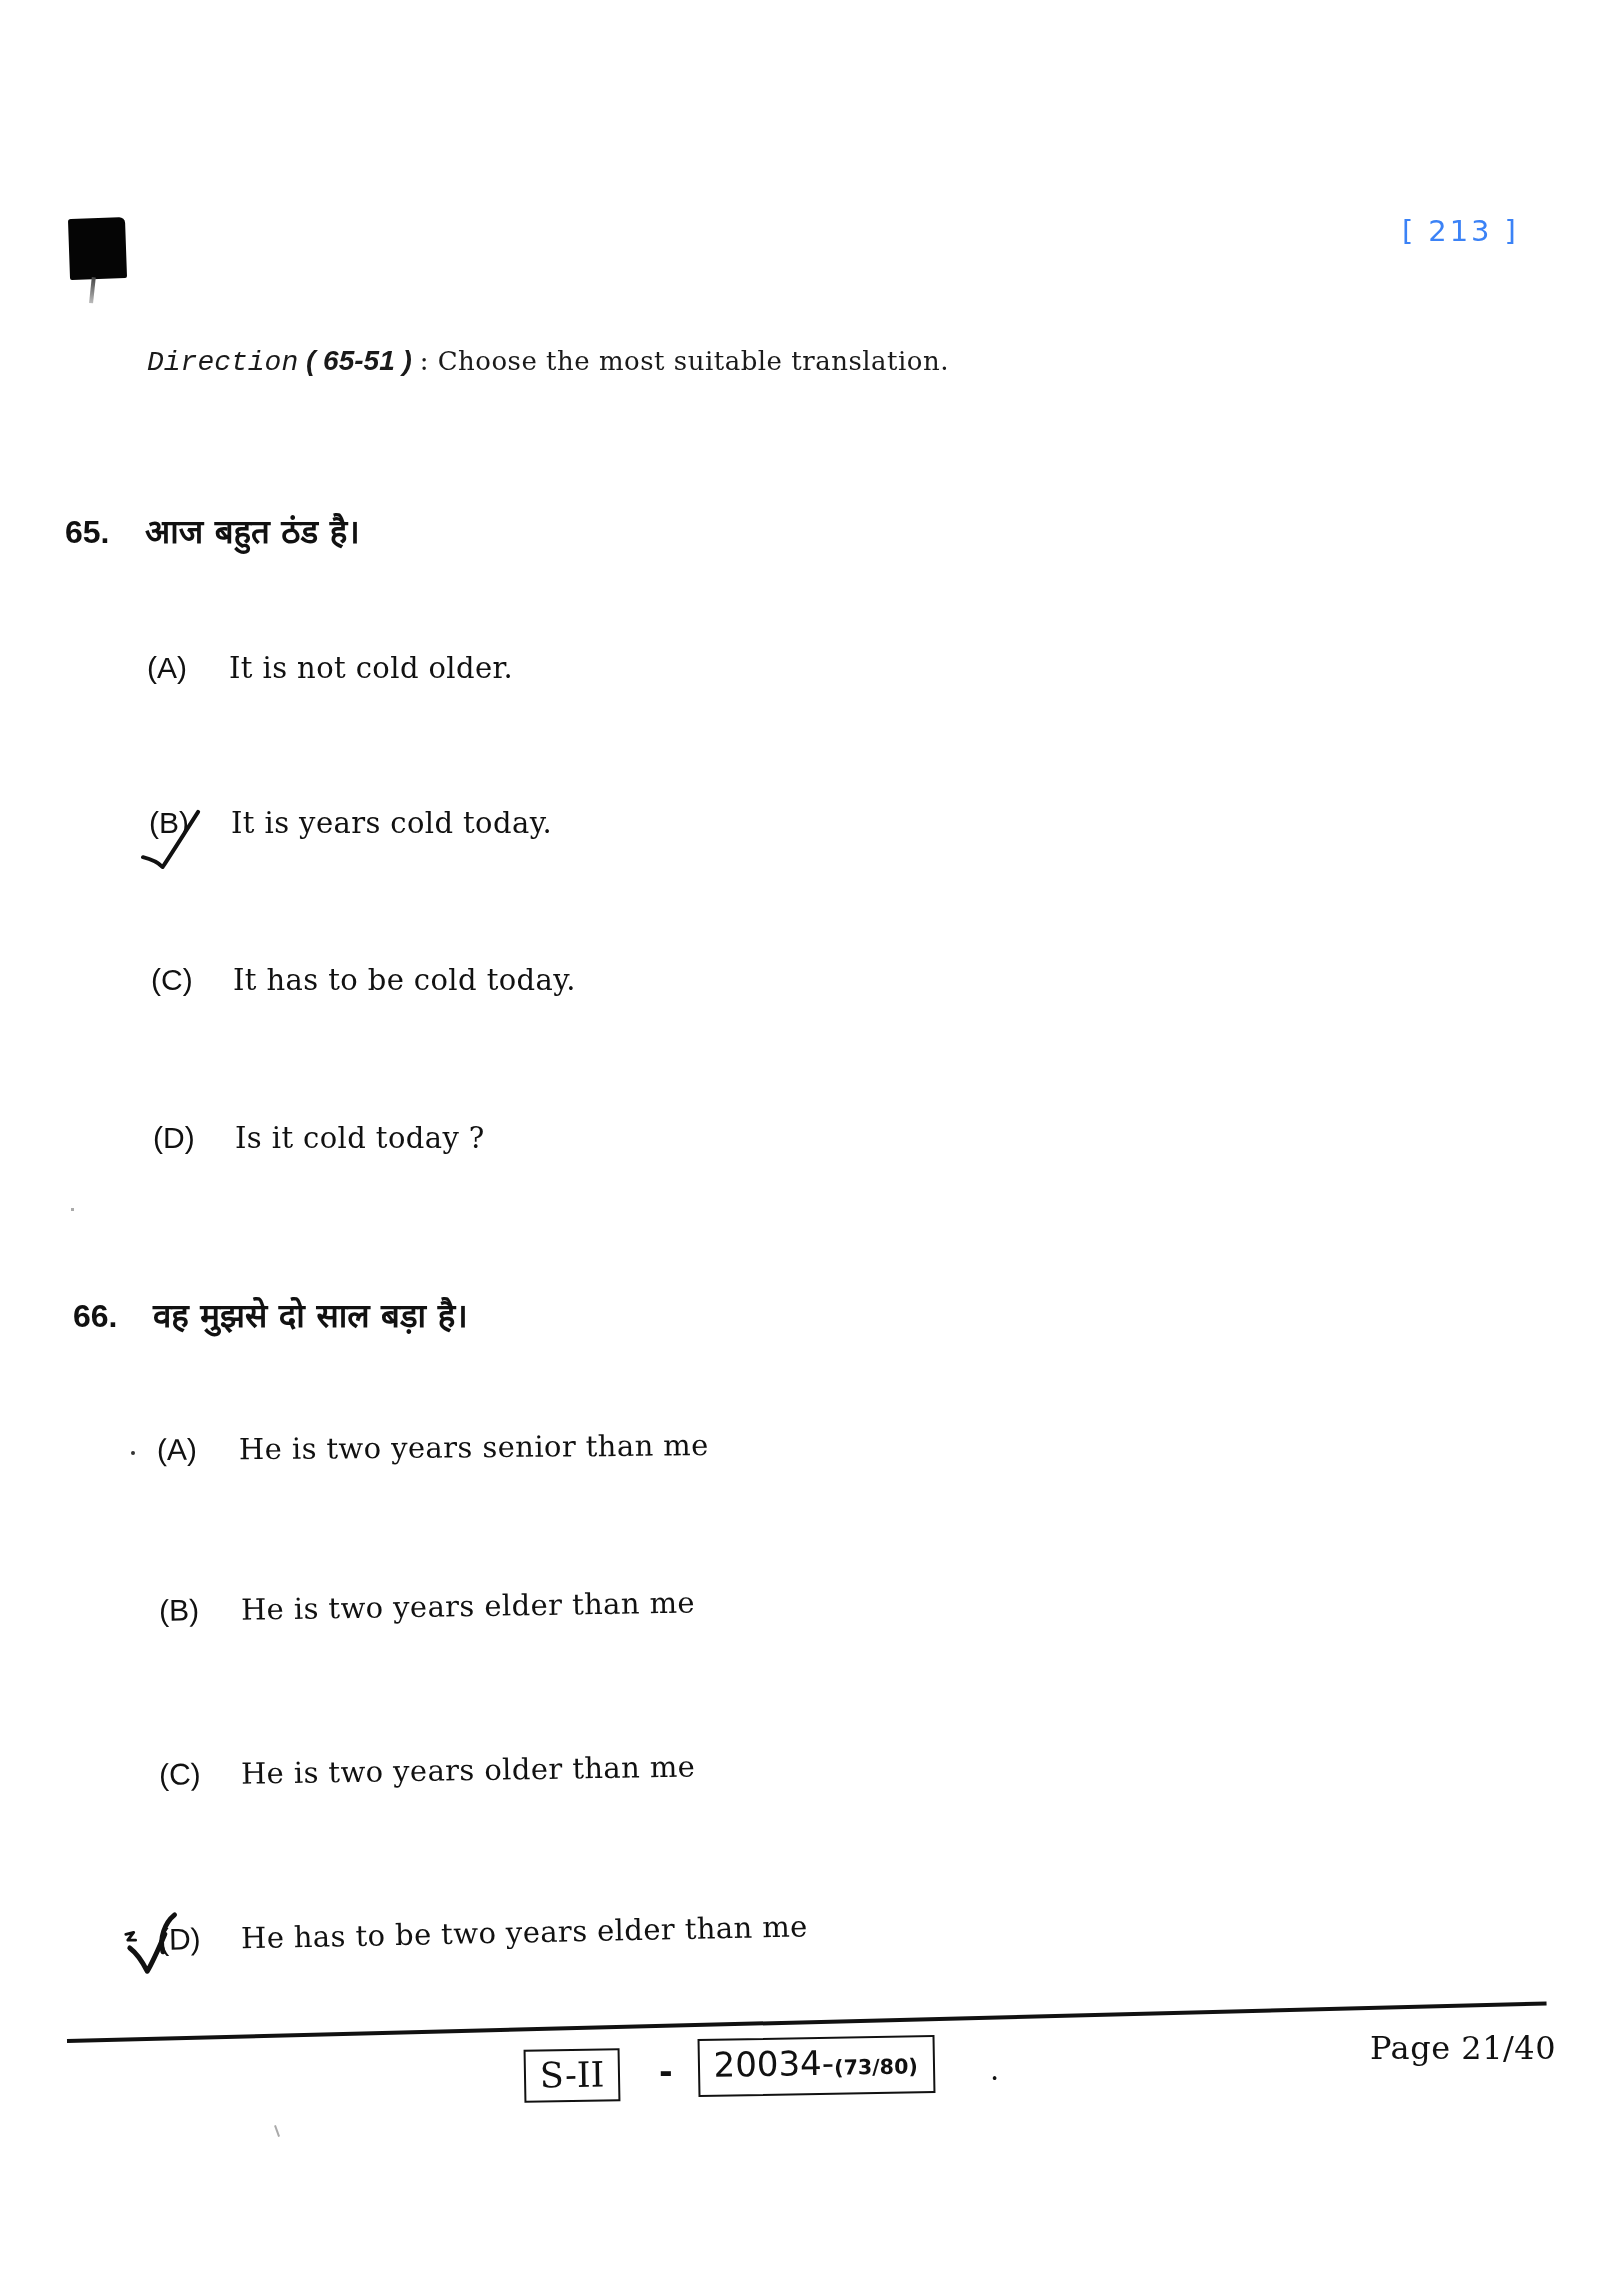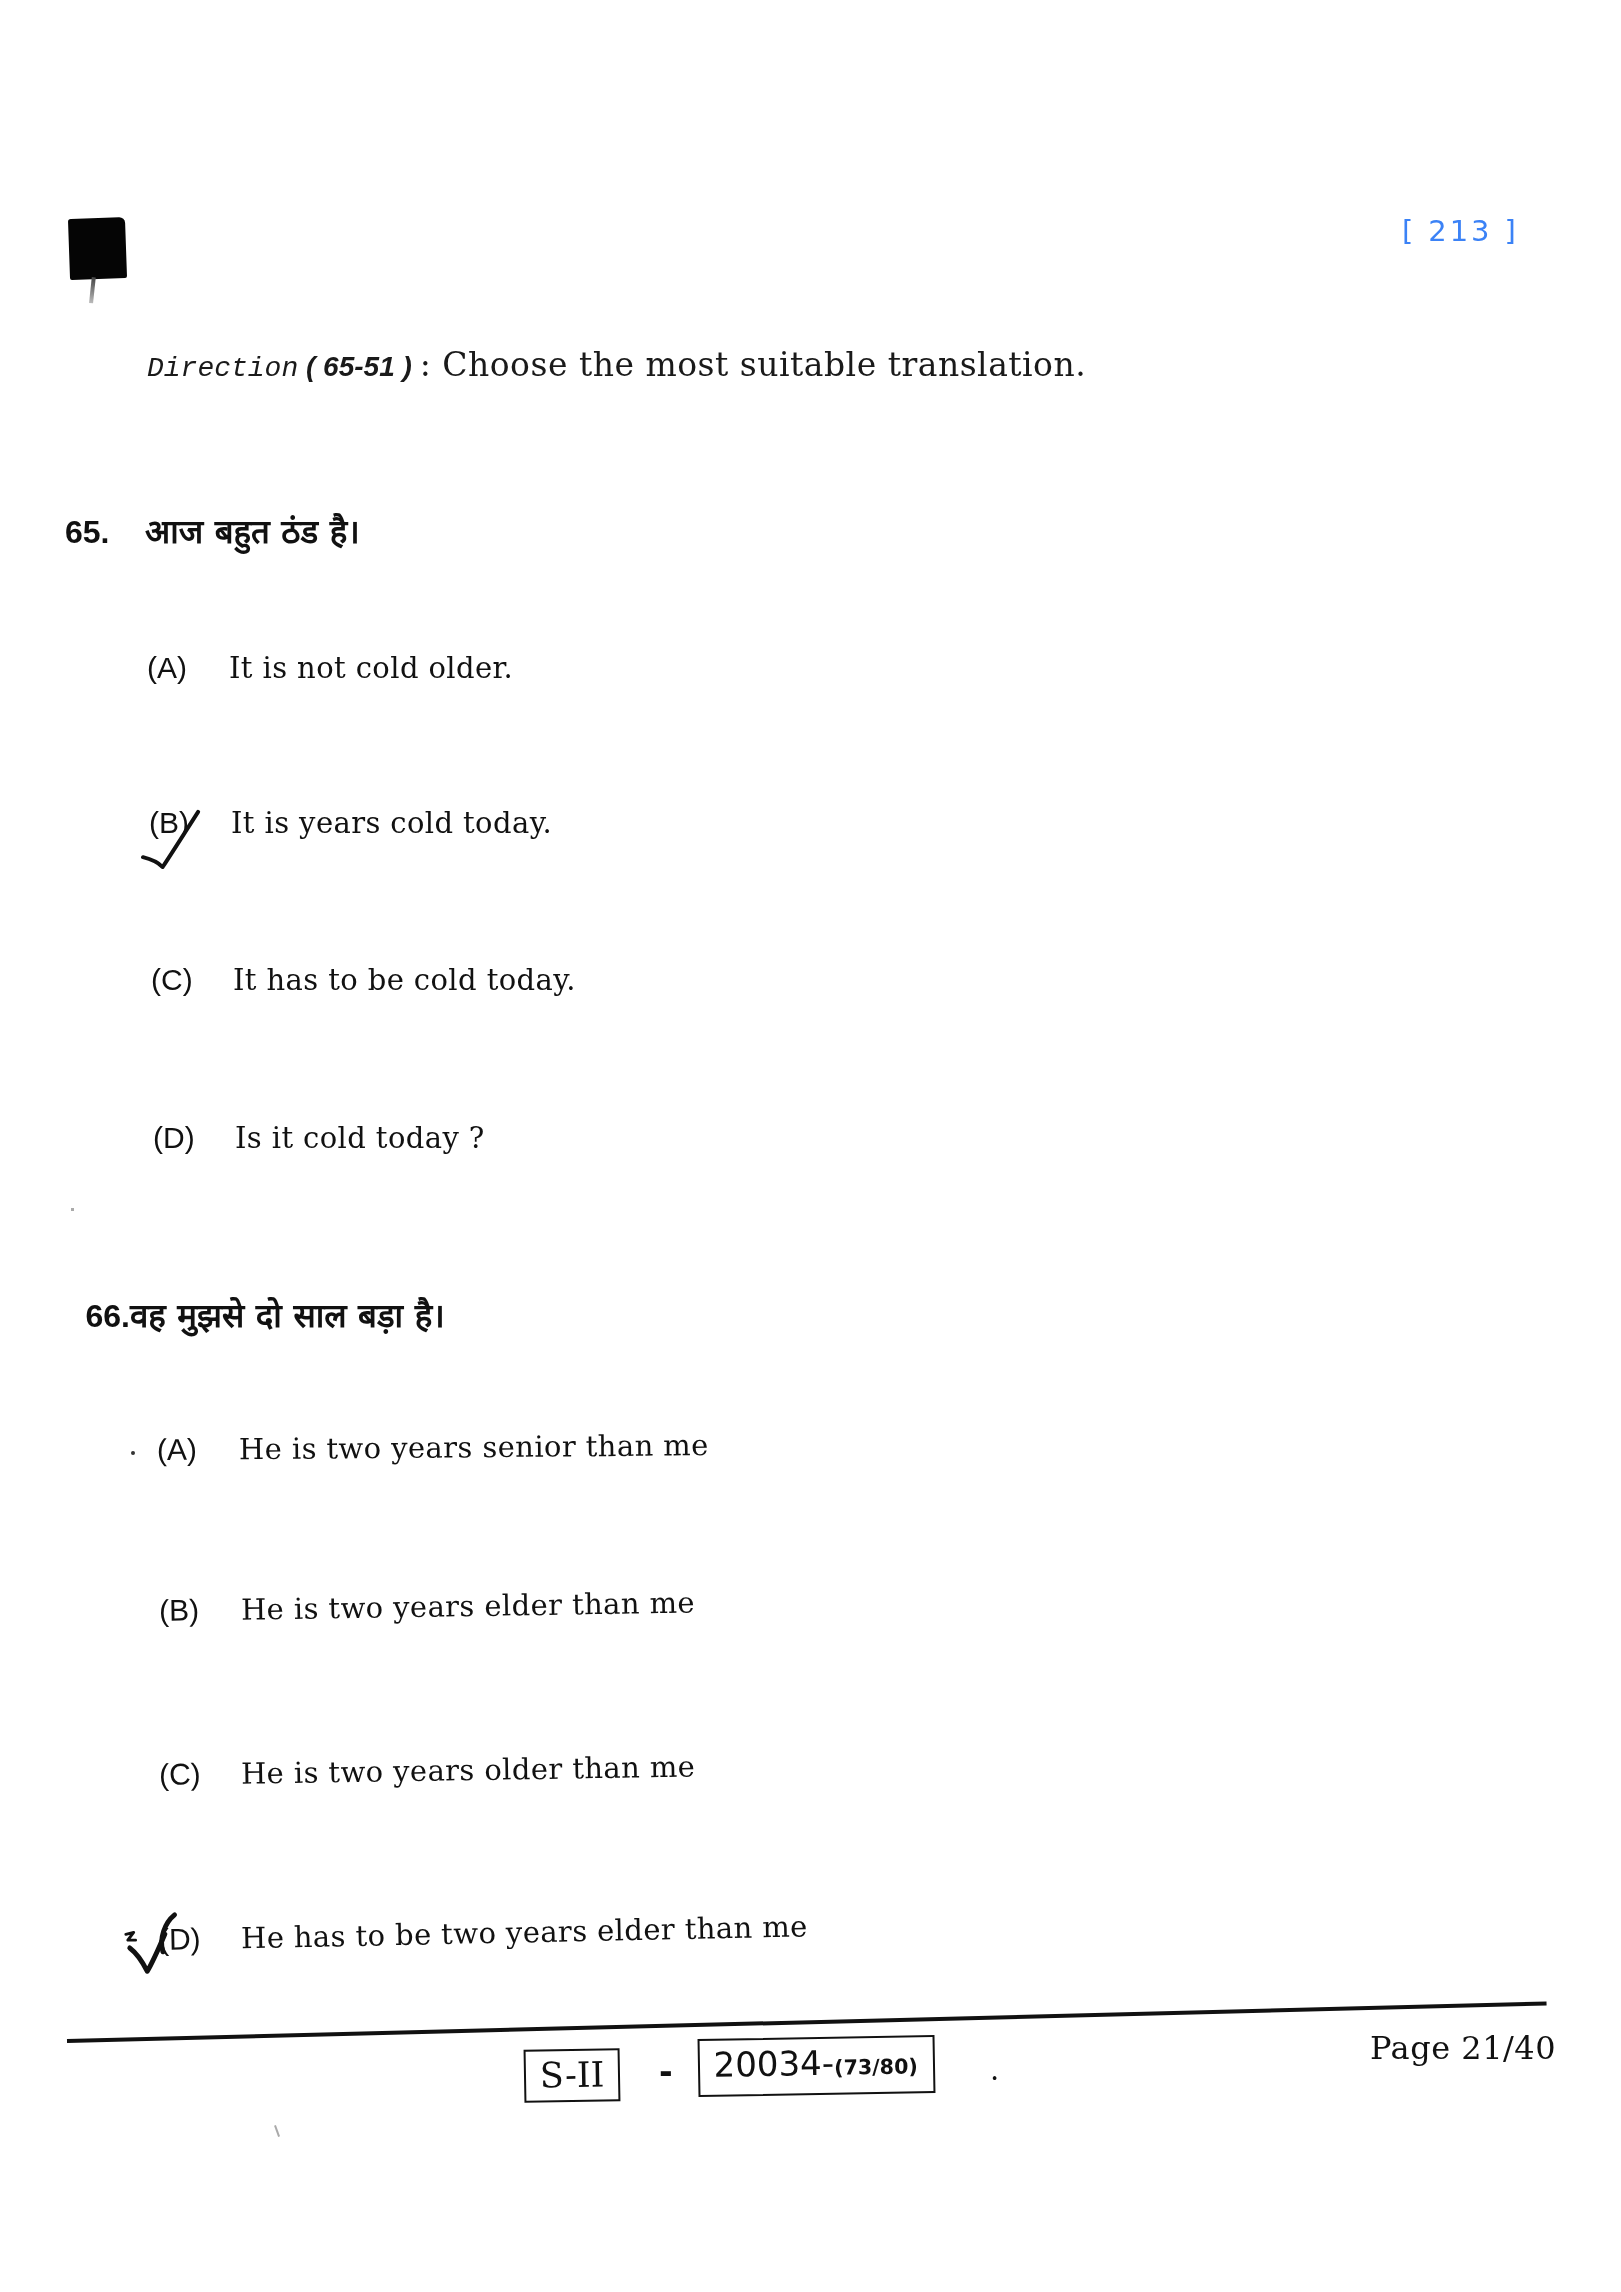--- a/index.html
+++ b/index.html
@@ -53,21 +53,21 @@
       font-family: Liberation Mono, monospace;
       font-weight: normal;
     }
     .direction .dir-range {
       font-style: italic;
       font-weight: bold;
       font-family: "Liberation Sans", sans-serif;
     }
     .direction .dir-text {
       font-family: "DejaVu Serif", serif;
-      font-size: 33px;
+      font-size: 26px;
       letter-spacing: 0.5px;
     }
 
     .question {
       display: flex;
       align-items: baseline;
     }
     .q-num {
       font-family: "Liberation Sans", "DejaVu Sans", sans-serif;
       font-weight: bold;
@@ -190,21 +190,21 @@
   <span class="opt-text">It has to be cold today.</span>
 </div>
 
 <div class="abs option" style="left:153px; top:1121px;">
   <span class="opt-label">(D)</span>
   <span class="opt-text">Is it cold today ?</span>
 </div>
 
 <div class="abs stray" style="left:71px; top:1208px; width:2.9px; height:2.9px;"></div>
 
-<div class="abs question" style="left:50px; top:1272px;text-align:right;">
+<div class="abs question" style="left:73px; top:1272px;">
   <span class="q-num">66.</span>
   <span class="q-text">वह मुझसे दो साल बड़ा है।</span>
 </div>
 
 <div class="abs" style="left:131px; top:1451px; width:3.9px; height:3.9px; background:#333; border-radius:50%;"></div>
 <div class="abs option tilt-1" style="left:157px; top:1433px;">
   <span class="opt-label">(A)</span>
   <span class="opt-text">He is two years senior than me</span>
 </div>
 

